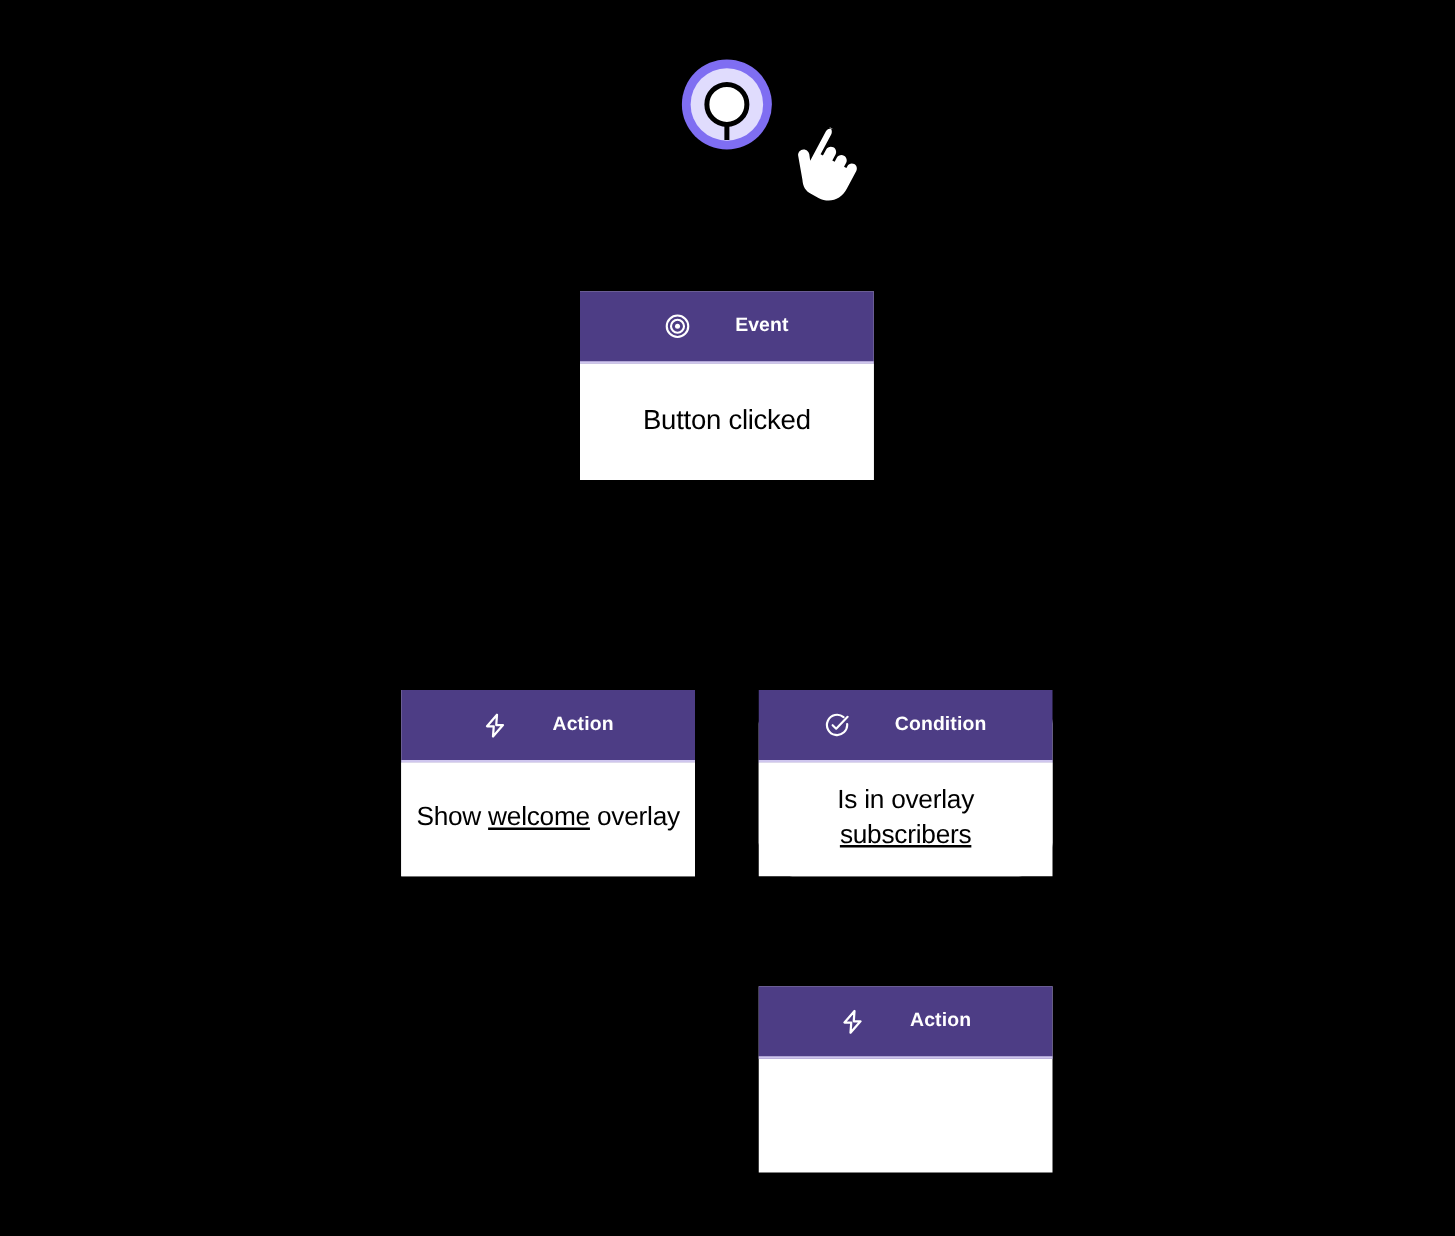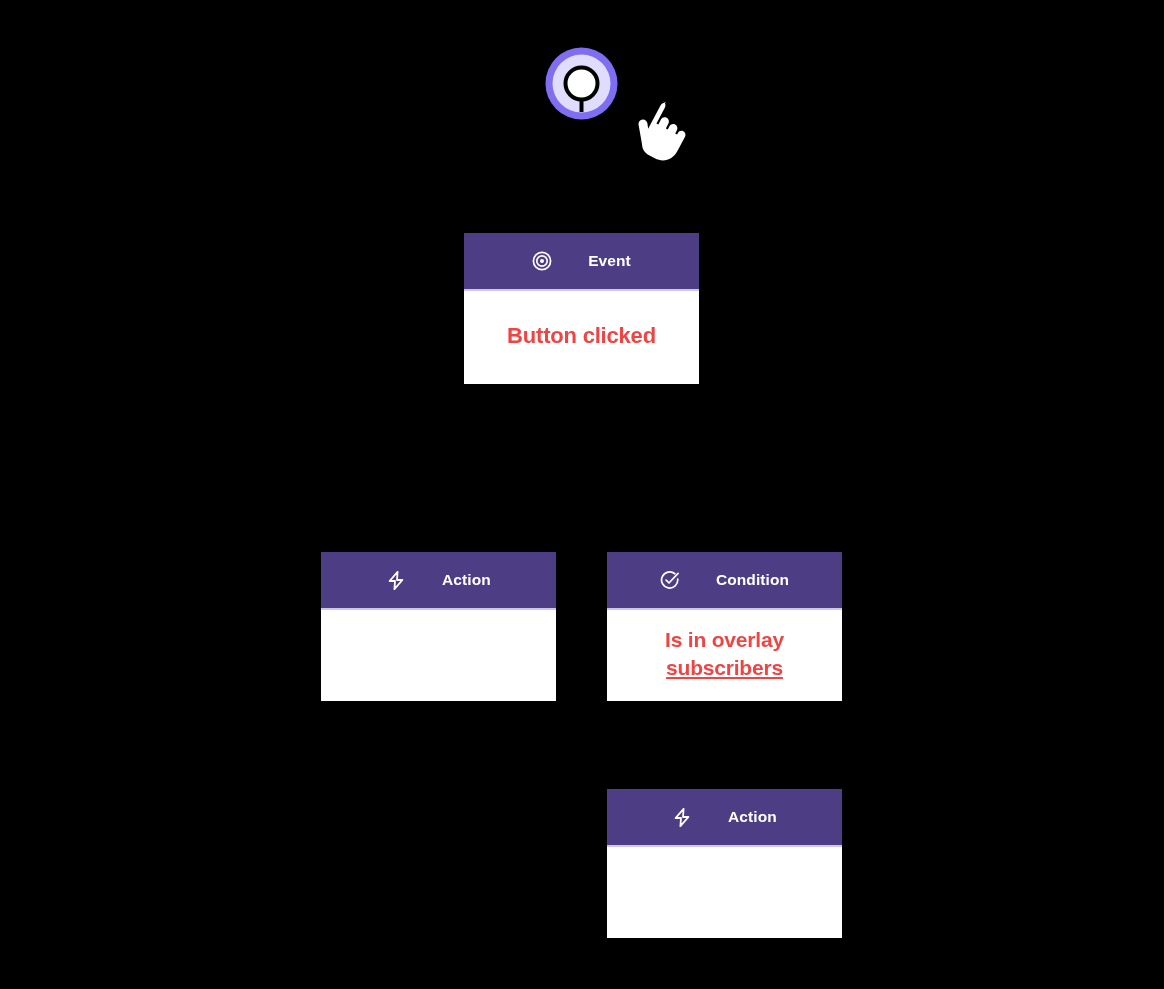--- a/index.html
+++ b/index.html
@@ -73,22 +73,22 @@
     display: flex;
     align-items: center;
     justify-content: center;
     text-align: center;
     padding: 6px 12px 10px;
     box-sizing: border-box;
   }
 
   .node-body .body-text {
     font-size: 21px;
-    font-weight: bold;
-    color: #ef4444;
+    font-weight: normal;
+    color: #000000;
     line-height: 1.33;
     letter-spacing: -0.2px;
   }
 
   .node-body .body-text .u {
     text-decoration: underline;
     text-decoration-thickness: 2px;
     text-underline-offset: 2px;
   }
 
@@ -191,20 +191,25 @@
 
   <div class="node" id="node-action-1">
     <div class="node-header">
       <span class="hdr-icon">
         <svg width="20" height="21" viewBox="0 0 20 21" aria-hidden="true">
           <path d="M11.6 1.8 L3.6 11.0 H9.0 L8.4 19.2 L16.4 10.0 H11.0 Z" fill="none" stroke="#ffffff" stroke-width="1.8" stroke-linejoin="round" stroke-linecap="round"></path>
         </svg>
       </span>
       <span class="hdr-label">Action</span>
     </div>
+    <div class="node-body">
+      <div class="body-text">
+        <span>Show </span><span class="u">welcome</span><span> overlay</span>
+      </div>
+    </div>
   </div>
 
   <div class="node" id="node-condition">
     <div class="node-header">
       <span class="hdr-icon">
         <svg width="21" height="21" viewBox="0 0 21 21" aria-hidden="true">
           <path d="M18.6 9.1 A8.5 8.5 0 1 1 15.6 3.4" fill="none" stroke="#ffffff" stroke-width="1.8" stroke-linecap="round"></path>
           <path d="M6.4 10.1 L9.4 13.1 L19.0 3.1" fill="none" stroke="#ffffff" stroke-width="1.8" stroke-linecap="round" stroke-linejoin="round"></path>
         </svg>
       </span>

